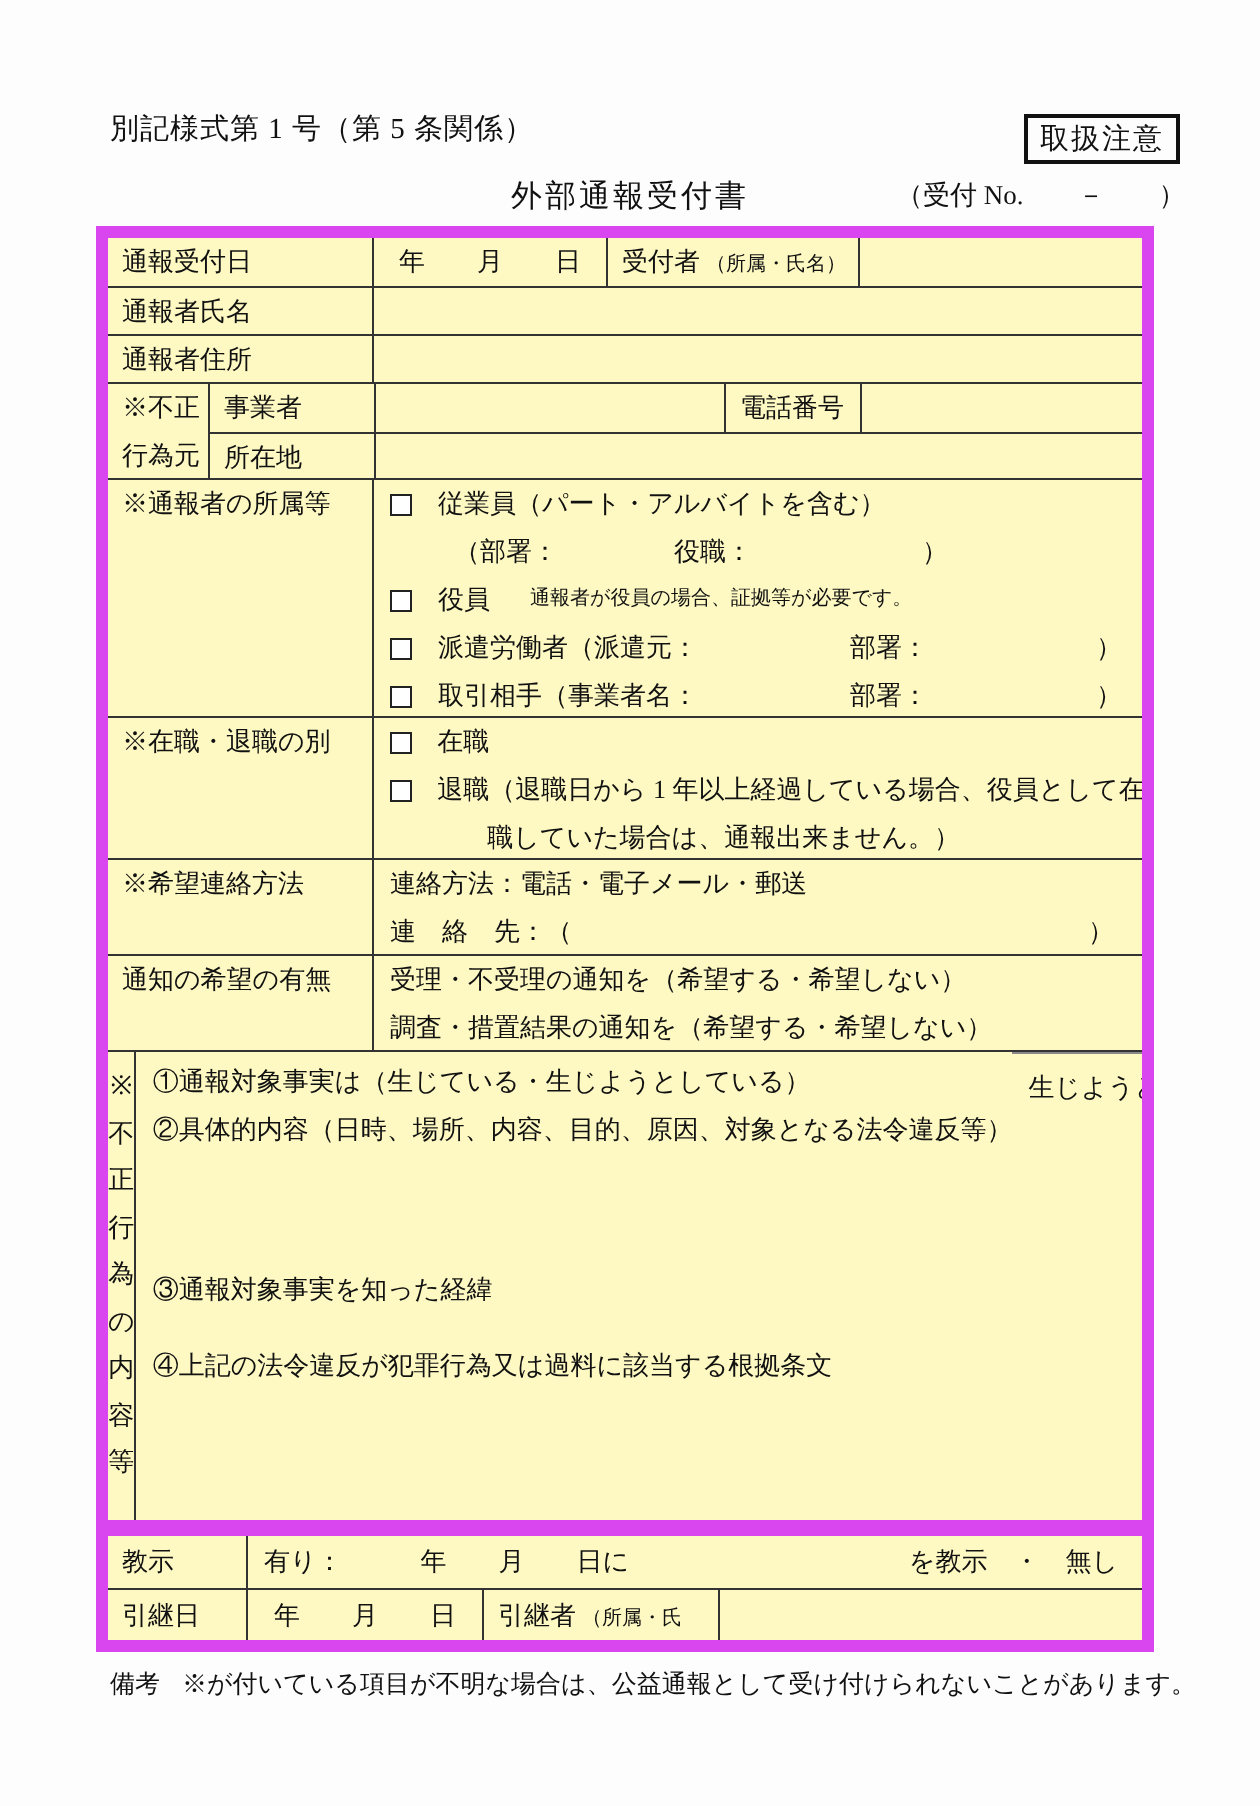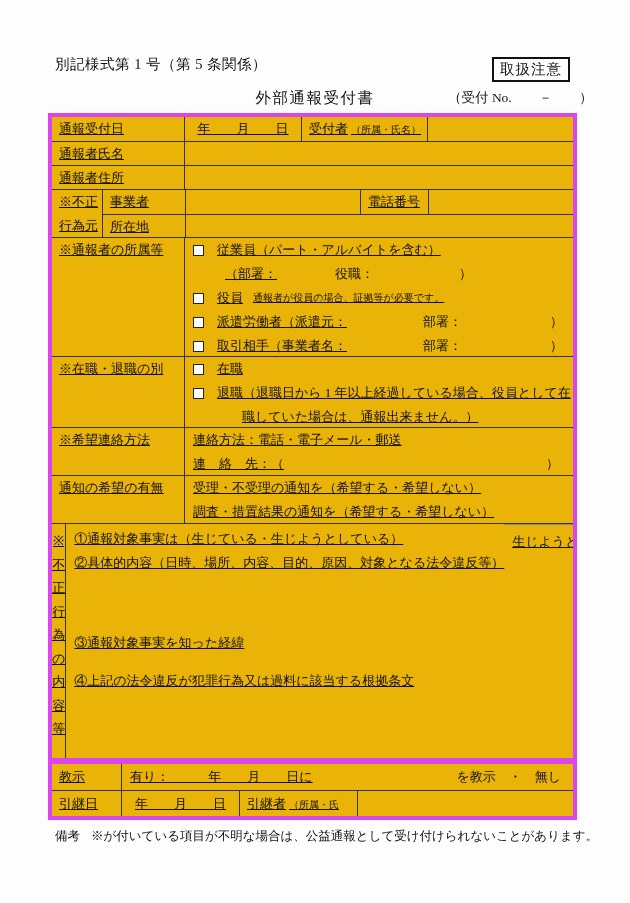--- a/index.html
+++ b/index.html
@@ -7,27 +7,27 @@
   body {
     position:relative;
     background:#fdfdfd;
     color:#111;
     font-family:"Liberation Serif","DejaVu Serif",serif;
     font-size:13px;
     overflow:hidden;
   }
   
   .form-id { position:absolute; left:55px; top:55px; font-size:14.5px; letter-spacing:.5px; }
-  .handling { position:absolute; left:492px; top:57px; border:2px solid #111; padding:1px 6px; font-size:14.5px; letter-spacing:1px; }
+  .handling { position:absolute; left:512px; top:57px; border:2px solid #111; padding:1px 6px; font-size:14.5px; letter-spacing:1px; }
   .doc-title { position:absolute; left:0; right:0; top:88px; text-align:center; font-size:15.5px; letter-spacing:1.5px; }
   .receipt-no { position:absolute; left:448px; top:89px; font-size:13.5px; }
 
   
   .tables { position:absolute; left:48px; top:113px; width:529px; }
-  .tbl { border:4px solid #d946ef; background:#eab308;text-decoration:underline; }
+  .tbl { border:6px solid #d946ef; background:#fef9c3; }
   .tbl2 { border-top-width:2px; }
   .r { display:flex; border-top:1px solid #333; position:relative; overflow:hidden; }
   .r.first { border-top:none; }
   .h24 { height:24px; }
   .c { height:100%; overflow:hidden; position:relative; }
   .c + .c { border-left:1px solid #333; }
   .grow { flex:1 1 auto; }
   .lbl { padding-left:7px; line-height:23px; font-size:13px; }
   .center { text-align:center; line-height:23px; }
   .w132{width:132px;} .w117{width:117px;} .w126{width:126px;}
@@ -131,21 +131,21 @@
             <span>従業員（パート・アルバイトを含む）</span>
           </div>
           <div class="line indent40">
             <span>（部署：</span>
             <span class="abs pos-yakushoku">役職：</span>
             <span class="abs pos-close1">）</span>
           </div>
           <div class="line">
             <span class="cb"></span>
             <span>役員</span>
-            <span class="note" style="margin-left:10px;">通報者が役員の場合、証拠等が必要です。</span>
+            <span class="note" style="margin-left:20px;">通報者が役員の場合、証拠等が必要です。</span>
           </div>
           <div class="line">
             <span class="cb"></span>
             <span>派遣労働者（派遣元：</span>
             <span class="abs pos-busho">部署：</span>
             <span class="abs pos-close-r">）</span>
           </div>
           <div class="line">
             <span class="cb"></span>
             <span>取引相手（事業者名：</span>

